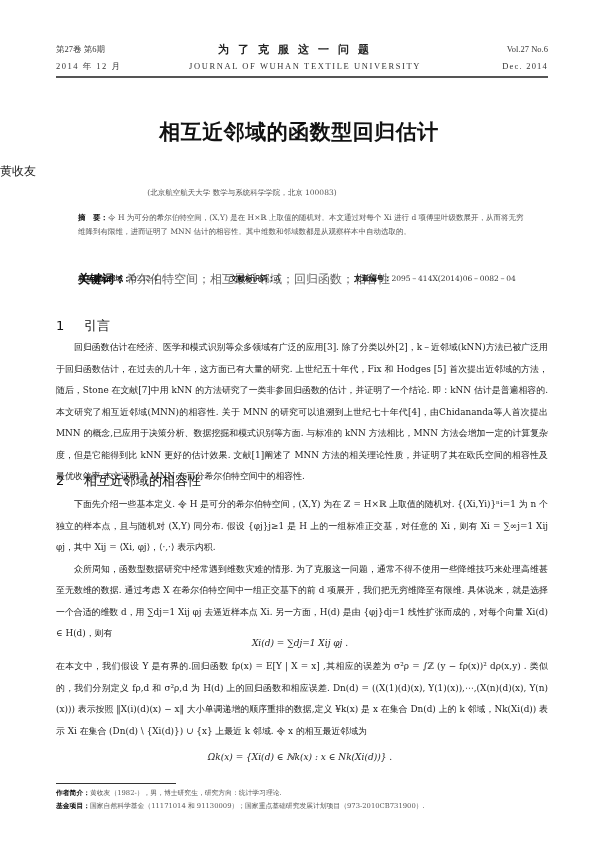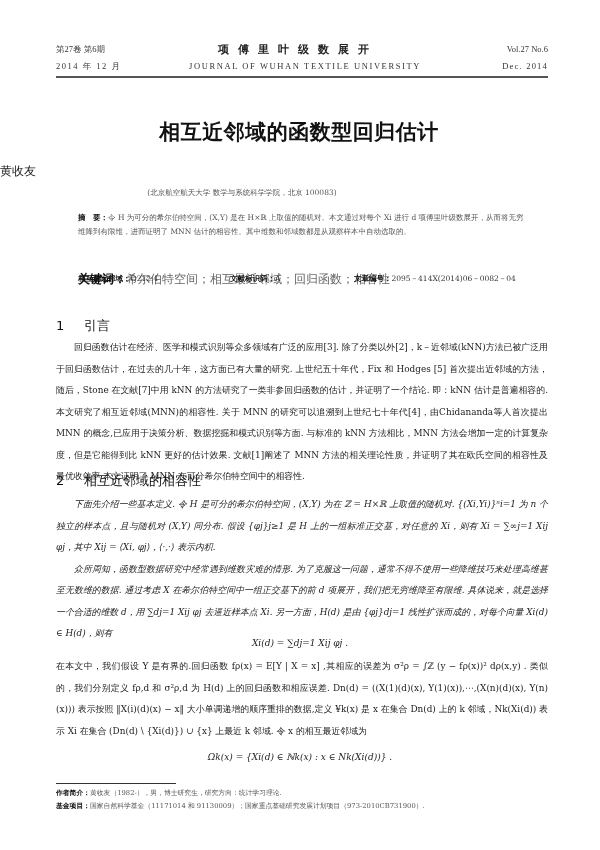--- a/index.html
+++ b/index.html
@@ -26,21 +26,21 @@
   .para p.noindent { text-indent: 0; }
   .eq { left: 0; width: 600px; text-align: center; font-size: 9px; color: #222; font-style: italic; }
   .fn-rule { left: 56px; top: 783px; width: 120px; height: 1px; background: #333; }
   .fn { left: 56px; font-size: 6.8px; color: #555; white-space: nowrap; }
 </style>
 </head>
 <body>
 
 <div class="abs hdr" style="left:56px; top:44px;">第27卷 第6期</div>
 <div class="abs hdr" style="left:56px; top:61px; letter-spacing:1.5px;">2014 年 12 月</div>
-<div class="abs hdr hdr-cn" style="left:218px; top:42px;">项傅里叶级数展开</div>
+<div class="abs hdr hdr-cn" style="left:218px; top:42px;">为了克服这一问题</div>
 <div class="abs hdr hdr-en" style="left:189px; top:61px;font-family:Liberation Serif, serif;">JOURNAL OF WUHAN TEXTILE UNIVERSITY</div>
 <div class="abs hdr" style="right:52px; top:44px;">Vol.27 No.6</div>
 <div class="abs hdr" style="right:52px; top:61px; letter-spacing:1.2px;">Dec. 2014</div>
 <div class="rule"></div>
 
 <div class="abs title">相互近邻域的函数型回归估计</div>
 <div class="abs author">黄收友</div>
 <div class="abs affil">(北京航空航天大学 数学与系统科学学院，北京 100083)</div>
 
 <div class="abs abs-block">
@@ -60,21 +60,21 @@
 <div class="abs sec" style="top:317px;">
   <span class="num">1</span><span>引言</span>
 </div>
 <div class="abs para" style="top:337px;">
   <p>回归函数估计在经济、医学和模式识别等众多领域有广泛的应用[3]. 除了分类以外[2]，k－近邻域(kNN)方法已被广泛用于回归函数估计，在过去的几十年，这方面已有大量的研究. 上世纪五十年代，Fix 和 Hodges [5] 首次提出近邻域的方法，随后，Stone 在文献[7]中用 kNN 的方法研究了一类非参回归函数的估计，并证明了一个结论. 即：kNN 估计是普遍相容的. 本文研究了相互近邻域(MNN)的相容性. 关于 MNN 的研究可以追溯到上世纪七十年代[4]，由Chidananda等人首次提出 MNN 的概念,已应用于决策分析、数据挖掘和模式识别等方面. 与标准的 kNN 方法相比，MNN 方法会增加一定的计算复杂度，但是它能得到比 kNN 更好的估计效果. 文献[1]阐述了 MNN 方法的相关理论性质，并证明了其在欧氏空间的相容性及最优收敛率.本文证明了 MNN 在可分希尔伯特空间中的相容性.</p>
 </div>
 
 <div class="abs sec" style="top:472px;">
   <span class="num">2</span><span>相互近邻域的相容性</span>
 </div>
-<div class="abs para" style="top:494px;font-style:italic;">
+<div class="abs para" style="top:494px;">
   <p>下面先介绍一些基本定义. 令 H 是可分的希尔伯特空间，(X,Y) 为在 ℤ = H×ℝ 上取值的随机对. {(Xi,Yi)}ⁿi=1 为 n 个独立的样本点，且与随机对 (X,Y) 同分布. 假设 {φj}j≥1 是 H 上的一组标准正交基，对任意的 Xi，则有 Xi = ∑∞j=1 Xij φj，其中 Xij = ⟨Xi, φj⟩，⟨·,·⟩ 表示内积.</p>
   <p>众所周知，函数型数据研究中经常遇到维数灾难的情形. 为了克服这一问题，通常不得不使用一些降维技巧来处理高维甚至无数维的数据. 通过考虑 X 在希尔伯特空间中一组正交基下的前 d 项展开，我们把无穷维降至有限维. 具体说来，就是选择一个合适的维数 d，用 ∑dj=1 Xij φj 去逼近样本点 Xi. 另一方面，H(d) 是由 {φj}dj=1 线性扩张而成的，对每个向量 Xi(d) ∈ H(d)，则有</p>
 </div>
 <div class="abs eq" style="top:638px;">Xi(d) = ∑dj=1 Xij φj .</div>
 <div class="abs para" style="top:656px;">
   <p class="noindent">在本文中，我们假设 Y 是有界的.回归函数 fρ(x) = E[Y | X = x] ,其相应的误差为 σ²ρ = ∫ℤ (y − fρ(x))² dρ(x,y) . 类似的，我们分别定义 fρ,d 和 σ²ρ,d 为 H(d) 上的回归函数和相应误差. Dn(d) = ((X(1)(d)(x), Y(1)(x)),⋯,(X(n)(d)(x), Y(n)(x))) 表示按照 ‖X(i)(d)(x) − x‖ 大小单调递增的顺序重排的数据,定义 ¥k(x) 是 x 在集合 Dn(d) 上的 k 邻域，Nk(Xi(d)) 表示 Xi 在集合 (Dn(d) \ {Xi(d)}) ∪ {x} 上最近 k 邻域. 令 x 的相互最近邻域为</p>
 </div>
 <div class="abs eq" style="top:752px;">Ωk(x) = {Xi(d) ∈ ℕk(x) : x ∈ Nk(Xi(d))} .</div>
 
 <div class="abs fn-rule"></div>

